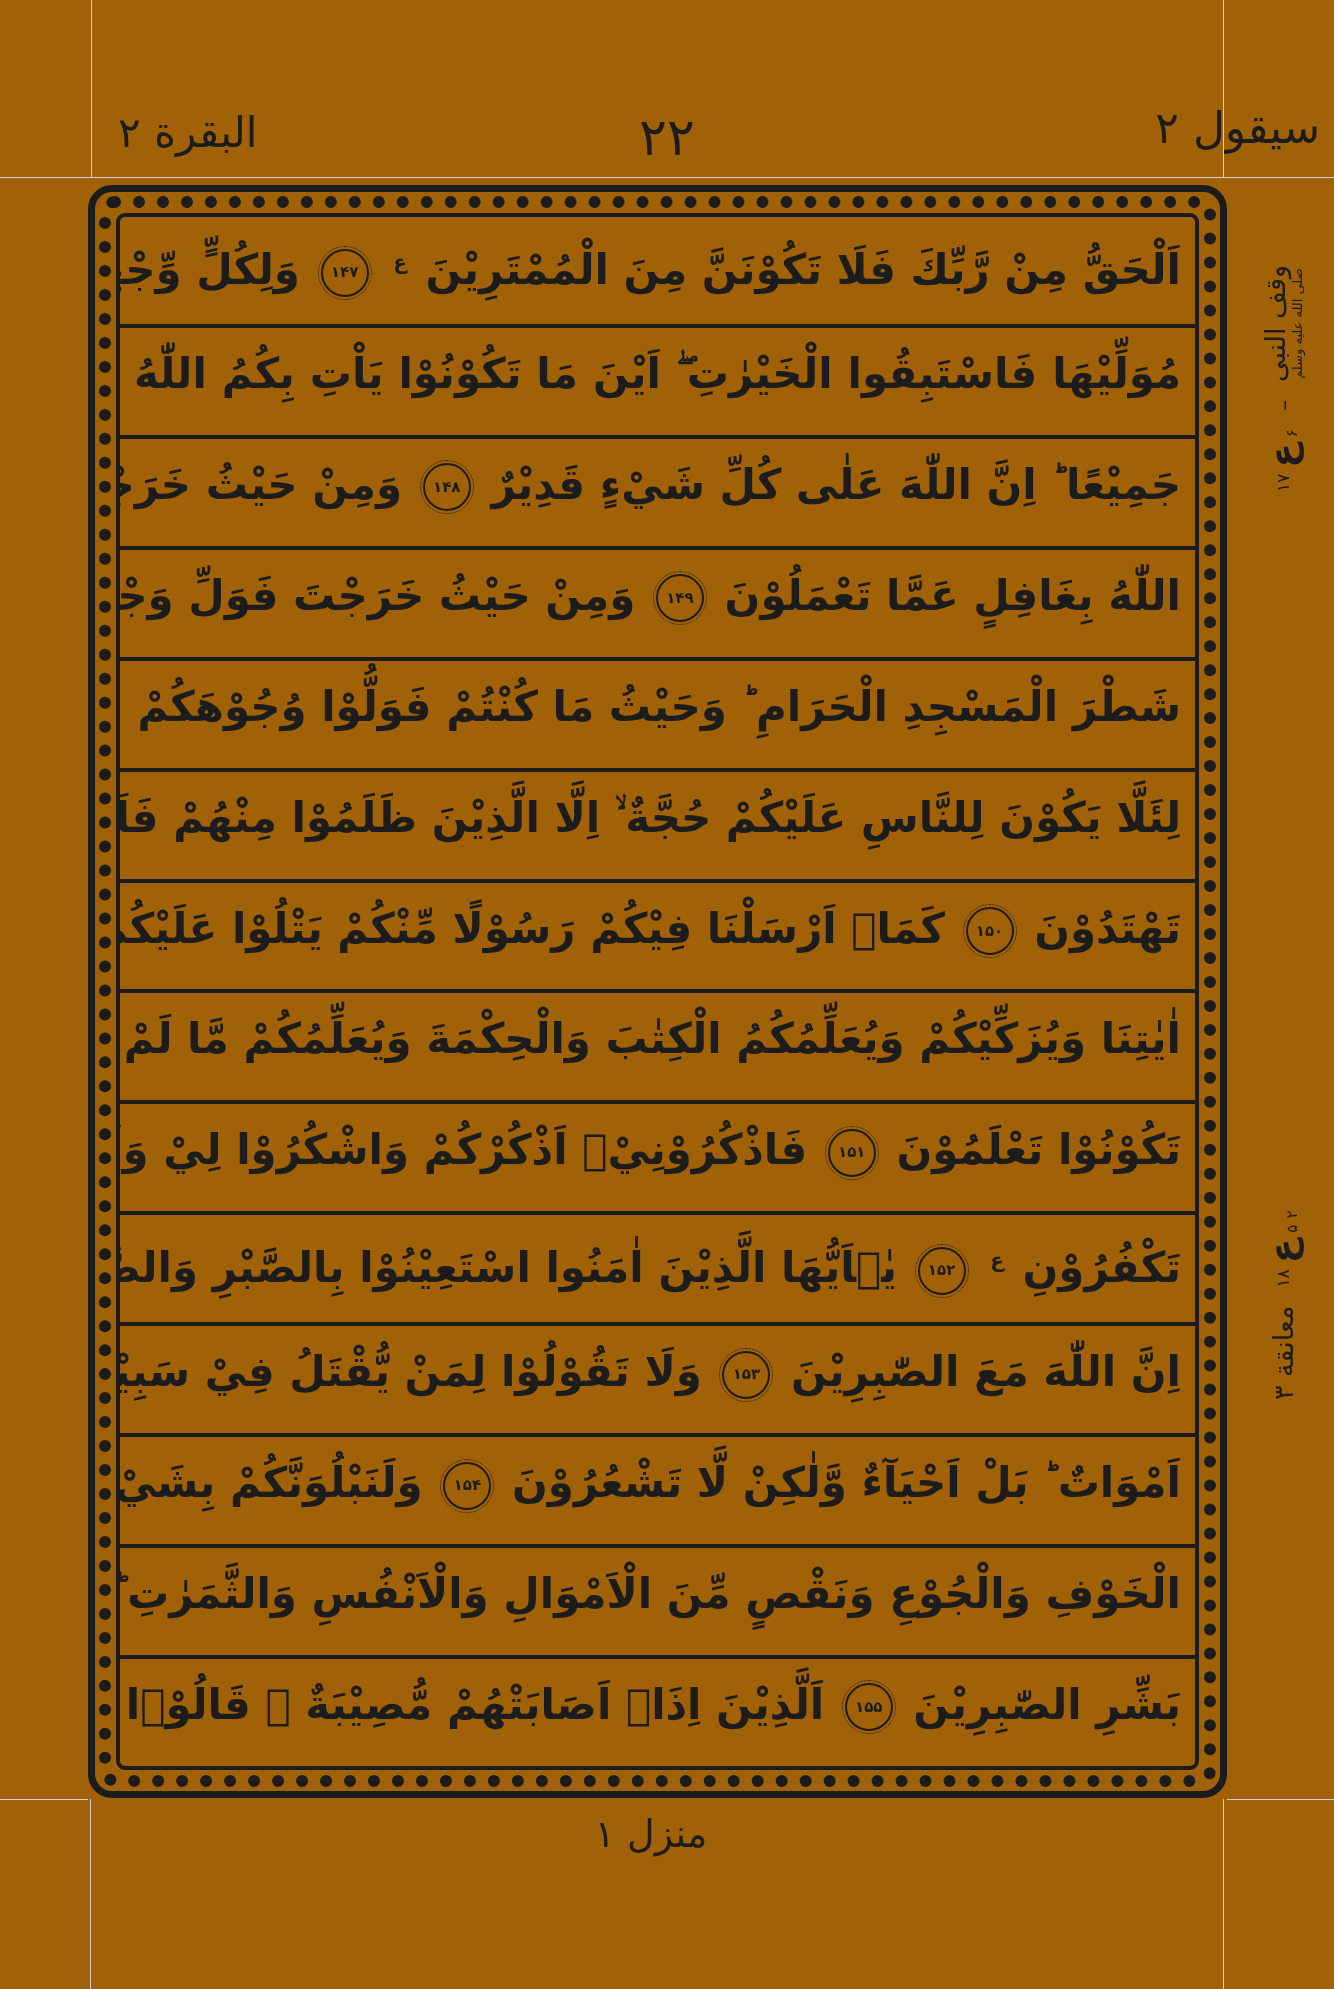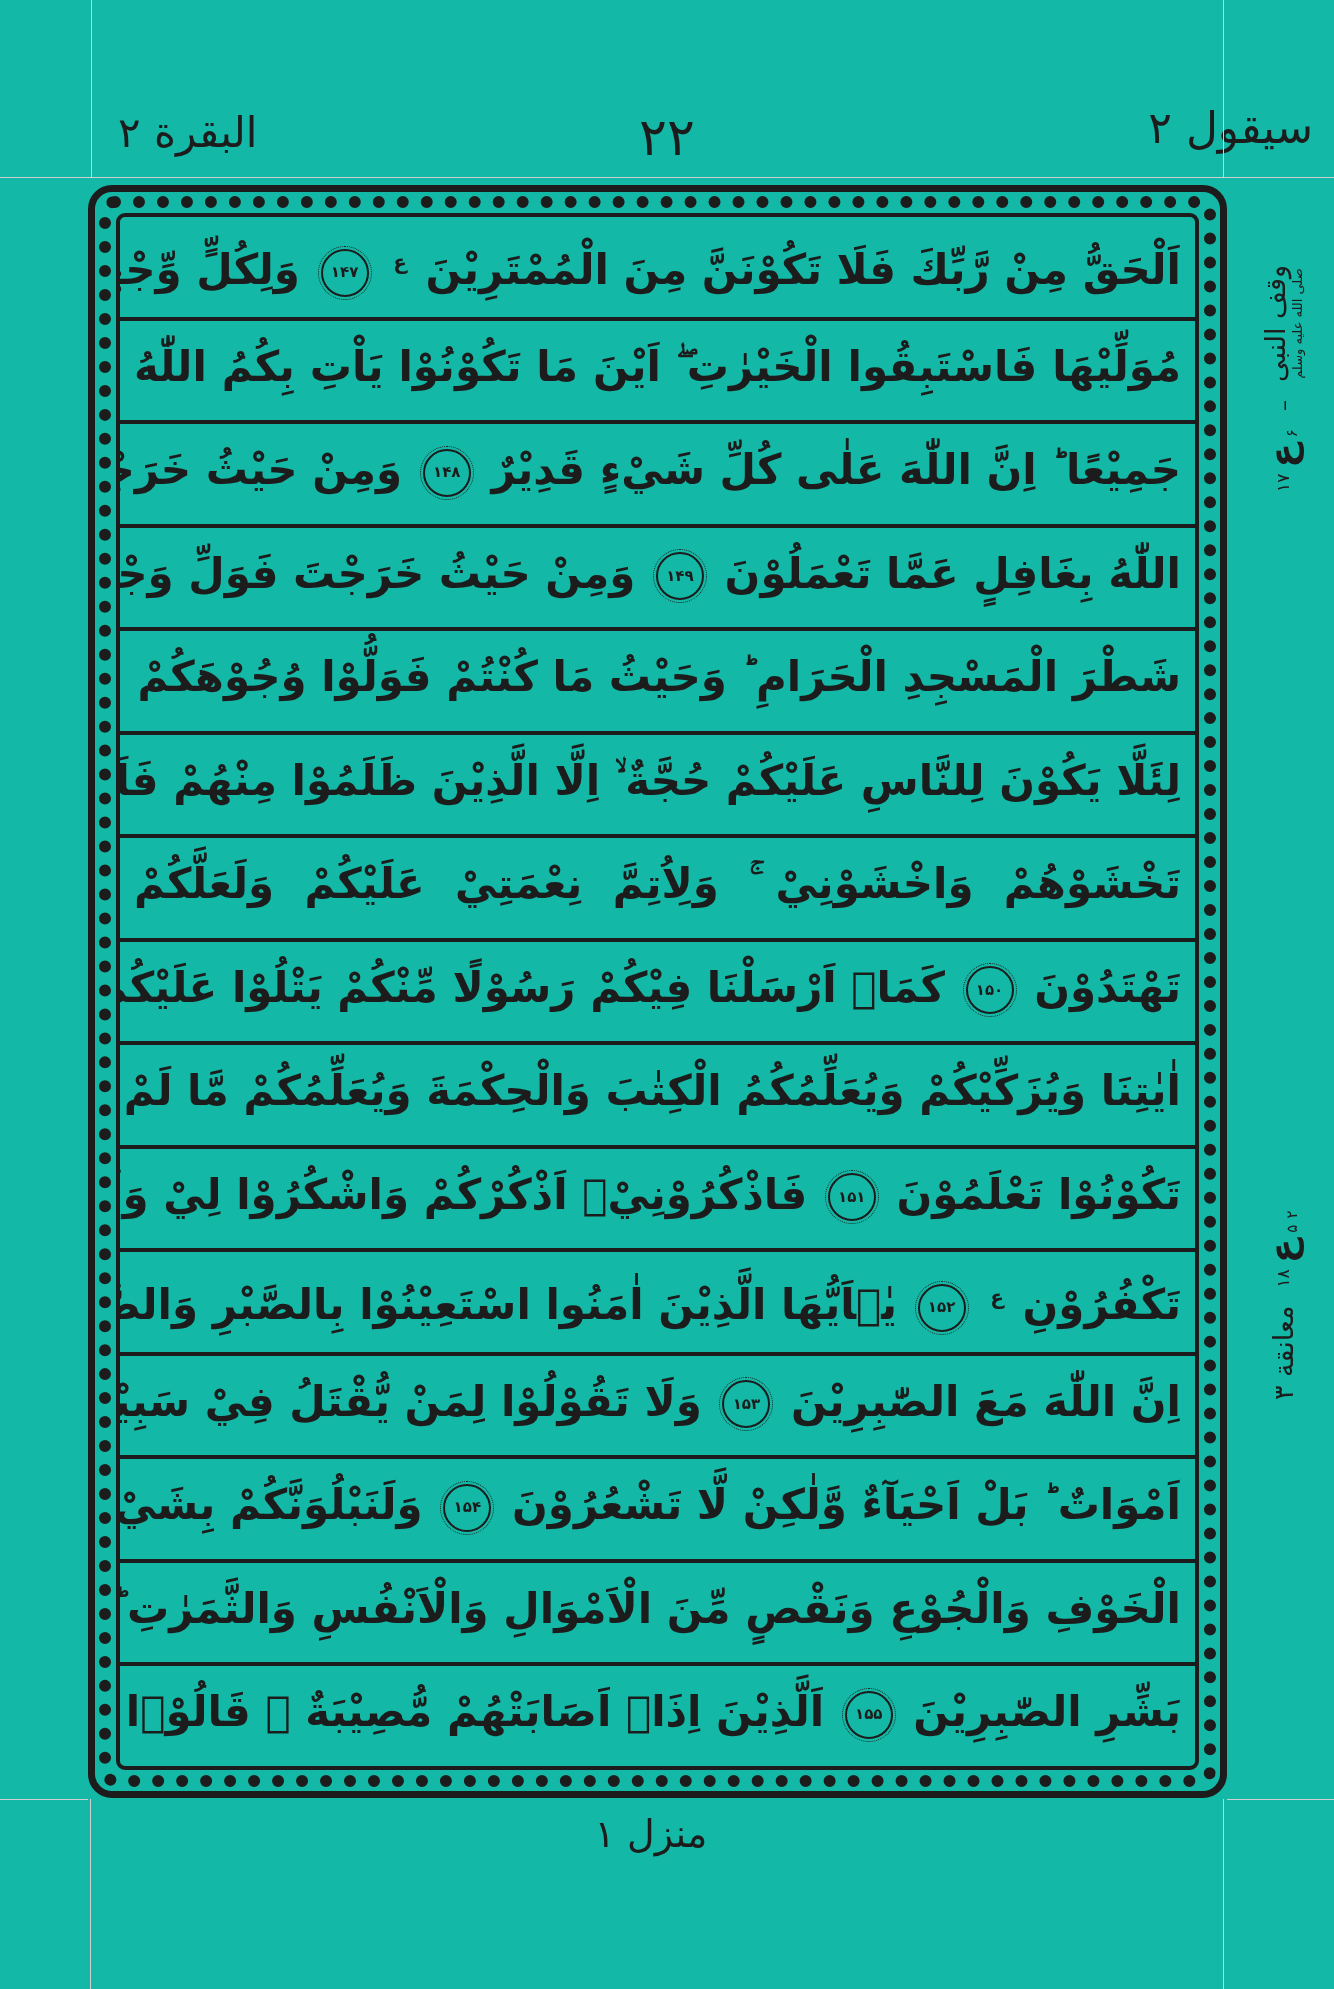--- a/index.html
+++ b/index.html
@@ -1,29 +1,29 @@
 <!DOCTYPE html>
 <html lang="ar" dir="rtl"><head>
 <meta charset="utf-8">
 <style>
   html,body{margin:0;padding:0;background:#e8e8e8;}
   .page{
     position:relative;
     width:1334px;height:1989px;
     margin:0 auto;
-    background:#14b8a6;
+    background:#a16207;
     color:#1c1c1c;
     font-family:"DejaVu Sans",sans-serif;
     overflow:hidden;
   }
   
   .hdr{position:absolute;white-space:nowrap;color:#1c1c1c;}
   .hdr-surah{left:118px;top:108px;font-size:42px;}
   .hdr-page{left:50%;top:98px;transform:translateX(-50%);font-size:52px;letter-spacing:8px;margin-top:9px;}
-  .hdr-juz{right:21px;top:102px;font-size:44px;}
+  .hdr-juz{right:14px;top:102px;font-size:44px;}
   
   .faint{position:absolute;background:#cfcfcf;}
   
   .frame-outer{
     position:absolute;left:88px;top:185px;width:1139px;height:1613px;
     border:7px solid #1c1c1c;border-radius:24px;box-sizing:border-box;
   }
   .frame-beads{
     position:absolute;inset:4px;
     border:12px dotted #1c1c1c;border-radius:16px;
@@ -107,21 +107,20 @@
 
   <div class="frame-outer">
     <div class="frame-beads"></div>
     <div class="frame-inner" id="rows">
         <div class="row"> <span class="seg">اَلْحَقُّ مِنْ رَّبِّكَ فَلَا تَكُوْنَنَّ مِنَ الْمُمْتَرِيْنَ</span>  <span class="mark">ع</span>  <span class="aya">۱۴۷</span>  <span class="seg">وَلِكُلٍّ وِّجْهَةٌ هُوَ</span> </div>
         <div class="row"> <span class="seg">مُوَلِّيْهَا فَاسْتَبِقُوا الْخَيْرٰتِ ۖ اَيْنَ مَا تَكُوْنُوْا يَاْتِ بِكُمُ اللّٰهُ</span> </div>
         <div class="row"> <span class="seg">جَمِيْعًا ؕ اِنَّ اللّٰهَ عَلٰى كُلِّ شَيْءٍ قَدِيْرٌ</span>  <span class="aya">۱۴۸</span>  <span class="seg">وَمِنْ حَيْثُ خَرَجْتَ فَوَلِّ</span> </div>
         <div class="row"> <span class="seg">اللّٰهُ بِغَافِلٍ عَمَّا تَعْمَلُوْنَ</span>  <span class="aya">۱۴۹</span>  <span class="seg">وَمِنْ حَيْثُ خَرَجْتَ فَوَلِّ وَجْهَكَ</span> </div>
         <div class="row"> <span class="seg">شَطْرَ الْمَسْجِدِ الْحَرَامِ ؕ وَحَيْثُ مَا كُنْتُمْ فَوَلُّوْا وُجُوْهَكُمْ شَطْرَهٗ ۙ</span> </div>
         <div class="row"> <span class="seg">لِئَلَّا يَكُوْنَ لِلنَّاسِ عَلَيْكُمْ حُجَّةٌ ۙ اِلَّا الَّذِيْنَ ظَلَمُوْا مِنْهُمْ فَلَا</span> </div>
-        <div class="row"> <span class="seg">تَخْشَوْهُمْ وَاخْشَوْنِيْ ۚ وَلِاُتِمَّ نِعْمَتِيْ عَلَيْكُمْ وَلَعَلَّكُمْ</span> </div>
         <div class="row"> <span class="seg">تَهْتَدُوْنَ</span>  <span class="aya">۱۵۰</span>  <span class="seg">كَمَاۤ اَرْسَلْنَا فِيْكُمْ رَسُوْلًا مِّنْكُمْ يَتْلُوْا عَلَيْكُمْ</span> </div>
         <div class="row"> <span class="seg">اٰيٰتِنَا وَيُزَكِّيْكُمْ وَيُعَلِّمُكُمُ الْكِتٰبَ وَالْحِكْمَةَ وَيُعَلِّمُكُمْ مَّا لَمْ</span> </div>
         <div class="row"> <span class="seg">تَكُوْنُوْا تَعْلَمُوْنَ</span>  <span class="aya">۱۵۱</span>  <span class="seg">فَاذْكُرُوْنِيْۤ اَذْكُرْكُمْ وَاشْكُرُوْا لِيْ وَلَا</span> </div>
         <div class="row"> <span class="seg">تَكْفُرُوْنِ</span>  <span class="mark">ع</span>  <span class="aya">۱۵۲</span>  <span class="seg">يٰۤاَيُّهَا الَّذِيْنَ اٰمَنُوا اسْتَعِيْنُوْا بِالصَّبْرِ وَالصَّلٰوةِ ؕ</span> </div>
         <div class="row"> <span class="seg">اِنَّ اللّٰهَ مَعَ الصّٰبِرِيْنَ</span>  <span class="aya">۱۵۳</span>  <span class="seg">وَلَا تَقُوْلُوْا لِمَنْ يُّقْتَلُ فِيْ سَبِيْلِ اللّٰهِ</span> </div>
         <div class="row"> <span class="seg">اَمْوَاتٌ ؕ بَلْ اَحْيَآءٌ وَّلٰكِنْ لَّا تَشْعُرُوْنَ</span>  <span class="aya">۱۵۴</span>  <span class="seg">وَلَنَبْلُوَنَّكُمْ بِشَيْءٍ مِّنَ</span> </div>
         <div class="row"> <span class="seg">الْخَوْفِ وَالْجُوْعِ وَنَقْصٍ مِّنَ الْاَمْوَالِ وَالْاَنْفُسِ وَالثَّمَرٰتِ ؕ وَ</span> </div>
         <div class="row"> <span class="seg">بَشِّرِ الصّٰبِرِيْنَ</span>  <span class="aya">۱۵۵</span>  <span class="seg">اَلَّذِيْنَ اِذَاۤ اَصَابَتْهُمْ مُّصِيْبَةٌ ۙ قَالُوْۤا اِنَّا</span> </div>
       </div>
   </div>

